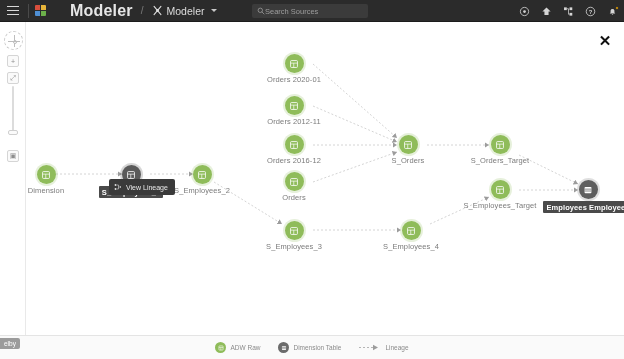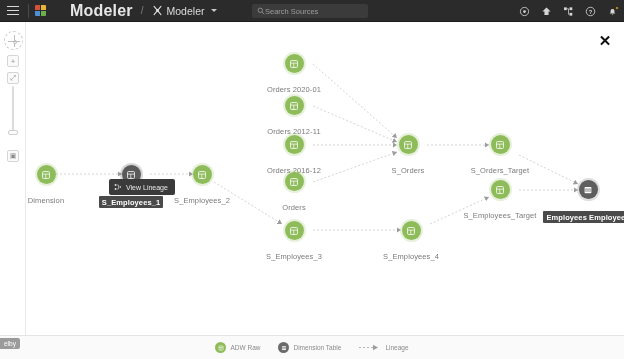--- a/index.html
+++ b/index.html
@@ -153,21 +153,21 @@
   }
   .node-circle.dark {
     background: #5e5e5e;
     box-shadow: 0 0 0 2px rgba(94,94,94,0.20);
   }
   .node-circle.selected {
     background: #5a5a5a;
     box-shadow: 0 0 0 2px rgba(90,90,90,0.25);
   }
   .node-label {
-    margin-top: 12px; font-size: 7.5px; color: #7b7b7b;
+    margin-top: 2px; font-size: 7.5px; color: #7b7b7b;
     white-space: nowrap; letter-spacing: .1px;
   }
   .node-label.hl {
     background: #4a4a4a; color: #ffffff;
     padding: 1.5px 3px; border-radius: 1px; font-weight: 700;
   }
   .node-label.hl2 {
     background: #4a4a4a; color: #ffffff;
     padding: 1.5px 3px; border-radius: 1px; font-weight: 700;
   }

